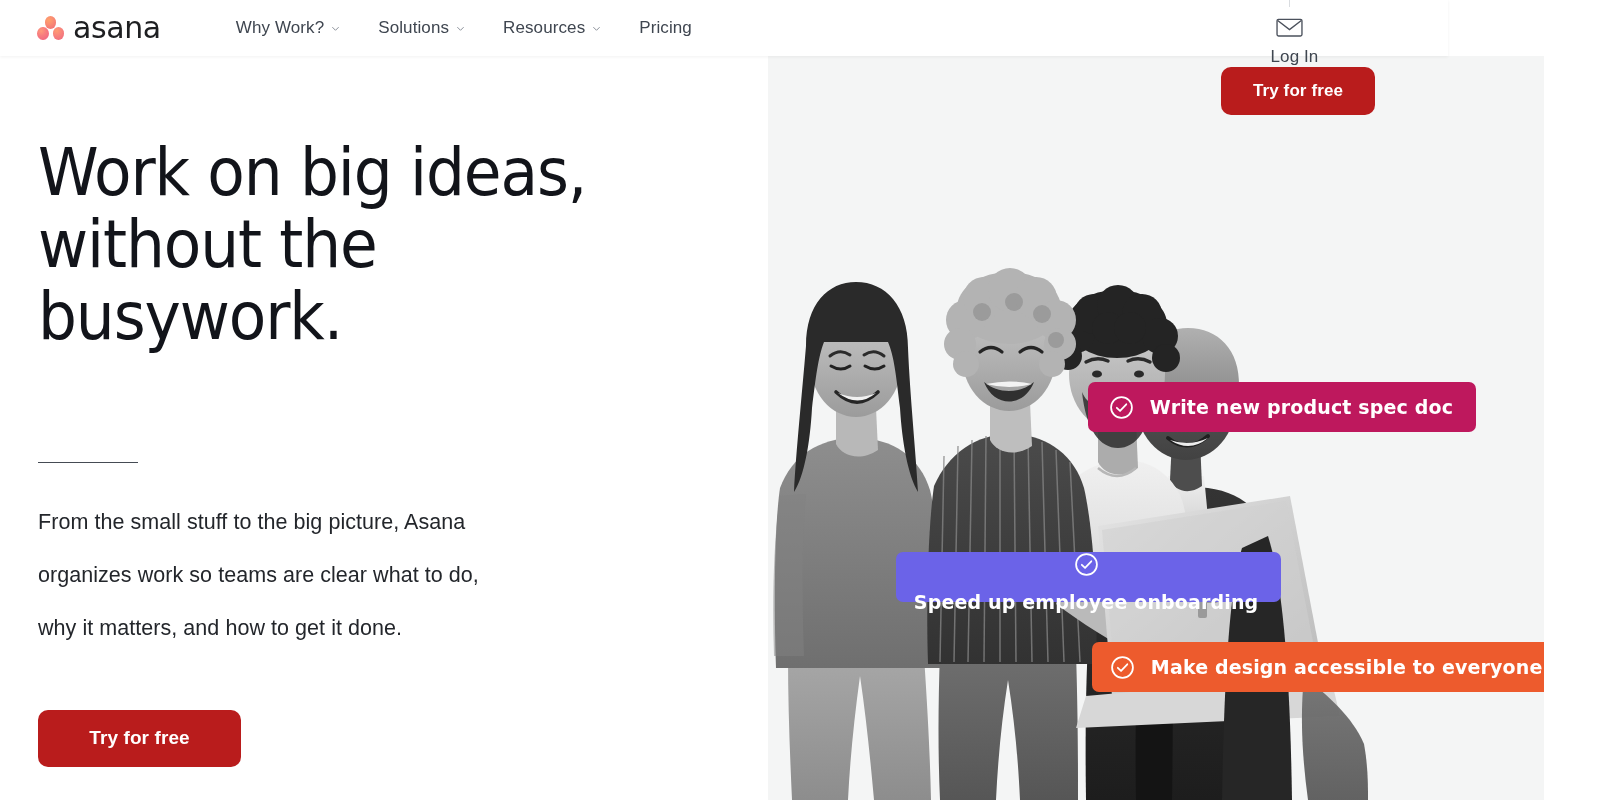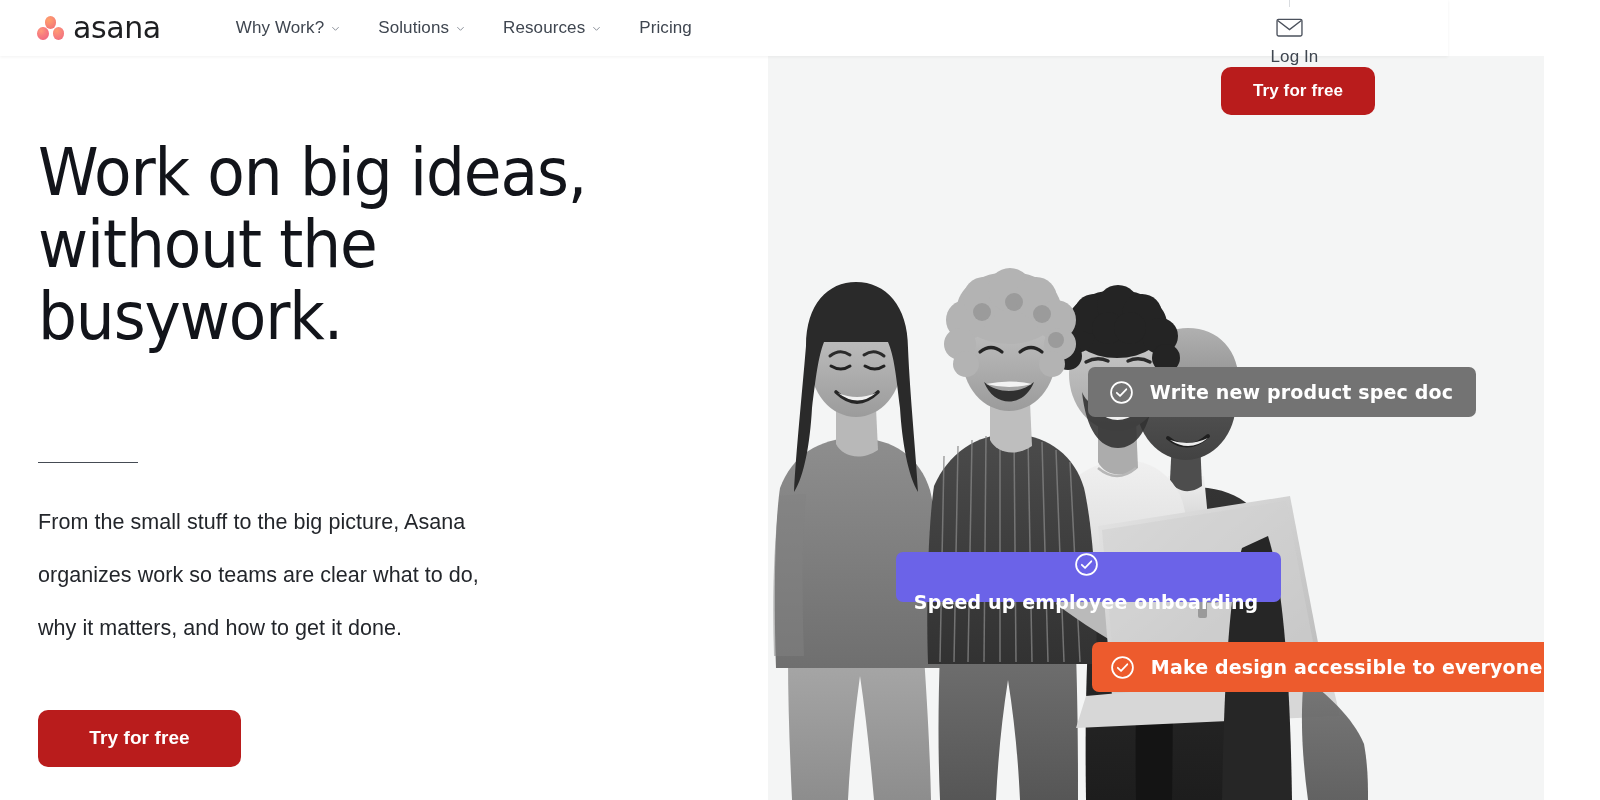--- a/index.html
+++ b/index.html
@@ -241,21 +241,21 @@
     font-weight: 600;
     letter-spacing: 0.15px;
     white-space: nowrap;
     z-index: 20;
     cursor: pointer;
     font-family: "DejaVu Sans", sans-serif;
   }
   .pill .check { flex: 0 0 auto; display: block; }
   .pill span { line-height: 1; }
 
-  .pill-green  { left: 320px; top: 311px; background: #737373; padding-left: 21px; }
+  .pill-green  { left: 320px; top: 326px; background: #be185d; padding-left: 21px; }
   .pill-purple { left: 128px; top: 496px; background: #6b63e8; flex-direction: column; }
   .pill-orange { left: 324px; top: 586px; background: #ed5b2d; }
 </style>
 </head>
 <body>
 
 <div class="page">
 
   <header class="navbar">
 

